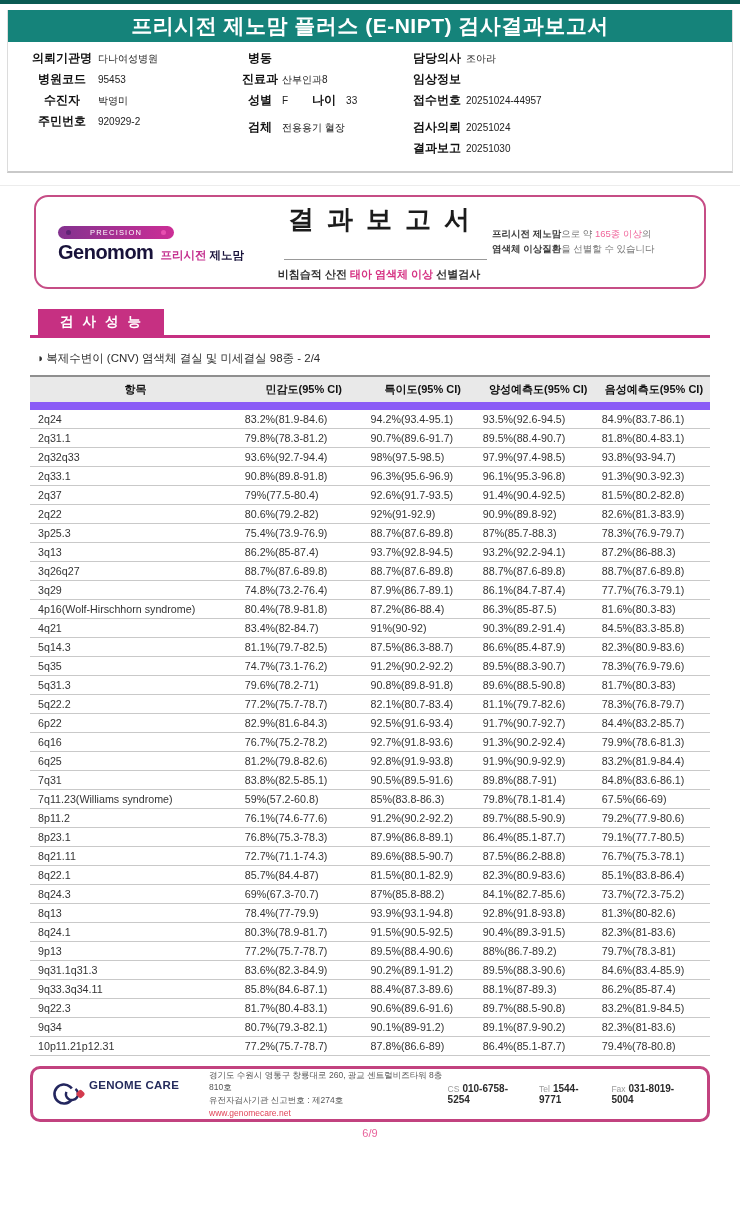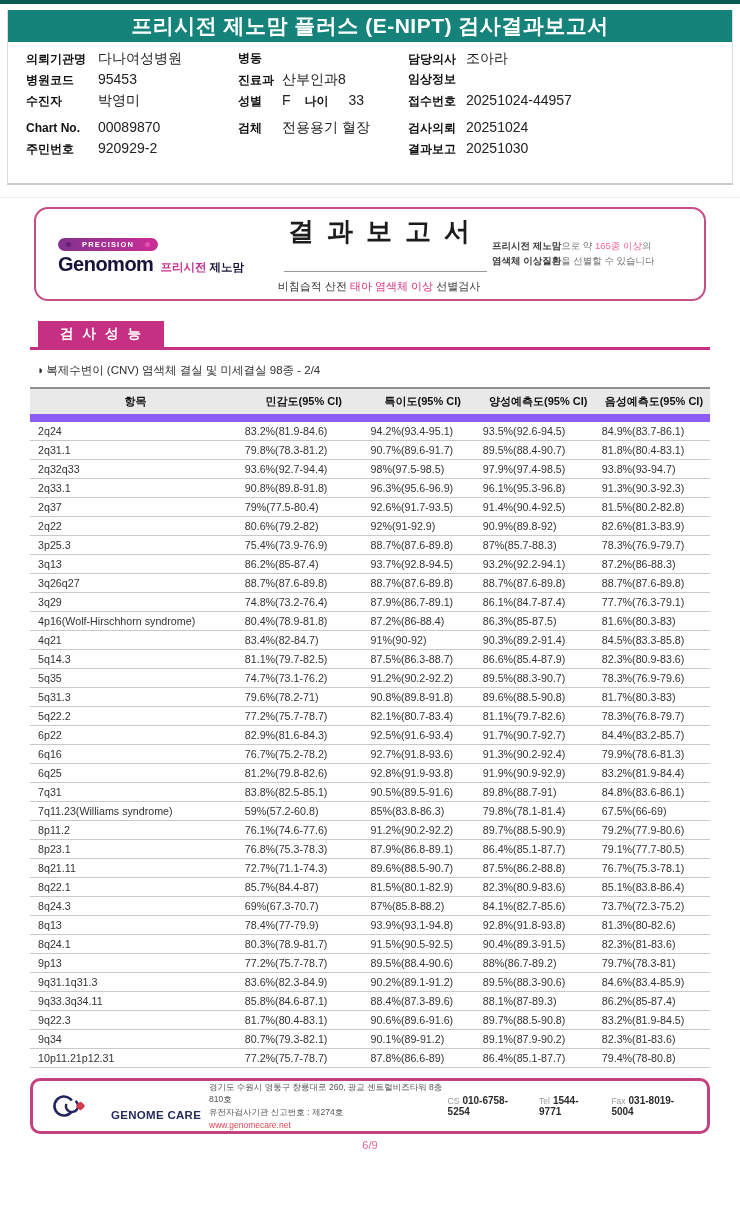--- a/index.html
+++ b/index.html
@@ -1,57 +1,57 @@
 <!DOCTYPE html>
 <html><head>
 <meta charset="utf-8">
 <style>
   * { margin:0; padding:0; box-sizing:border-box; }
   html,body { width:740px; background:#fff; font-family:"Liberation Sans","DejaVu Sans",sans-serif; }
   .page { width:740px; height:1208px; position:relative; background:#fff; overflow:hidden; }
 
   .top-strip { height:4px; background:#0A5A53; width:100%; }
 
-  .header-card { margin:6px 7px 12px; border:1px solid #DCDCDC; border-top:none; border-bottom:2px solid #C9C9C9; }
+  .header-card { margin:6px 7px 12px; border:1px solid #DCDCDC; border-top:none; border-bottom:2px solid #C9C9C9;text-align:center; }
   .banner { height:32px; background:#15837A; display:flex; align-items:center; justify-content:center; }
   .banner h1 { color:#fff; font-size:21px; font-weight:bold; letter-spacing:0.5px; }
 
-  .patient { display:flex; padding:8px 0 22px 18px; }
+  .patient { display:flex; padding:8px 0 10px 18px; }
   .p-col { display:flex; flex-direction:column; }
   .p-col1 { width:212px; }
   .p-col2 { width:170px; }
   .p-col3 { flex:1; }
   .info-row { display:flex; align-items:baseline; height:21px; }
   .info-row.gap { margin-top:6px; }
   .info-label { font-weight:bold; color:#111; font-size:12px; flex-shrink:0; }
   .p-col1 .info-label { width:72px; }
   .p-col2 .info-label { width:44px; }
   .p-col3 .info-label { width:58px; }
-  .info-value { font-size:14px; color:#222; }
+  .info-value { font-size:10px; color:#222; }
   .lbl2 { width:34px; margin-left:14px; }
 
   .sub-divider { height:1px; background:#ECECEC; margin:7px 0 0; }
 
   .result-box { margin:9px 34px 0; border:2px solid #C64D86; border-radius:14px; height:94px;
     display:flex; align-items:center; padding:0 16px 0 22px; }
   .logo-block { width:208px; }
-  .precision-badge { display:inline-flex; align-items:center; gap:11px; background:linear-gradient(90deg,#83328F,#CC2E96);
-    border-radius:8px; padding:2px 8px; color:#fff; font-size:7.5px; font-weight:bold; letter-spacing:1.2px; }
+  .precision-badge { display:inline-flex; align-items:center; gap:19px; background:linear-gradient(90deg,#83328F,#CC2E96);
+    border-radius:8px; padding:2px 8px; color:#fff; font-size:7.5px; font-weight:normal; letter-spacing:1.2px; }
   .badge-dot { width:5px; height:5px; border-radius:50%; display:inline-block; }
   .dot-l { background:#5E2374; }
   .dot-r { background:#E84FB0; }
   .brand-line { margin-top:2px; display:flex; align-items:baseline; gap:7px; }
   .brand { font-size:20px; font-weight:800; color:#18123A; letter-spacing:-0.5px; }
   .brand-kr { font-size:11.5px; font-weight:bold; }
   .brand-kr .accent { color:#C4308F; }
   .brand-kr .plain { color:#18123A; }
   .center-block { flex:1; text-align:center; }
   .report-title { font-size:26px; font-weight:800; color:#1c1c1c; letter-spacing:13px; display:inline-block;
     border-bottom:1px solid #999; padding:0 4px 22px; margin-left:13px; }
-  .report-sub { margin-top:7px; font-size:11px; color:#333; font-weight:normal; }
+  .report-sub { margin-top:7px; font-size:11px; color:#333; font-weight:bold; }
   .report-sub .accent { color:#D63384; }
   .note-block { width:196px; font-size:9.5px; color:#777; line-height:1.55; text-align:left; }
   .note-block b { color:#3a3a3a; }
   .note-block .accent { color:#F0649A; }
 
   .section-hdr { margin:20px 30px 0; border-bottom:3px solid #C63082; }
   .section-label { display:inline-block; background:#C63082; color:#fff; font-size:13.5px; font-weight:bold;
     letter-spacing:9px; padding:4px 14px 4px 22px; margin-left:8px; }
   .subtitle { margin:13px 36px 9px; font-size:11.5px; color:#2e2e2e; }
 
@@ -59,21 +59,21 @@
   table.perf col.c0 { width:31%; } table.perf col.c1 { width:18.5%; }
   table.perf col.c2 { width:16.5%; } table.perf col.c3 { width:17.5%; } table.perf col.c4 { width:16.5%; }
   table.perf th { background:#E9E9E9; border-top:2px solid #8F8F8F; border-bottom:8px solid #8b5cf6;
     font-size:11px; font-weight:bold; color:#111; padding:5px 2px; text-align:center; }
   table.perf td { border-bottom:1px solid #C9C9C9; font-size:10.7px; color:#333;
     padding:3px 2px 3px 4px; white-space:nowrap; overflow:hidden; }
   table.perf td:first-child { padding-left:8px; }
 
   .footer-box { margin:10px 30px 0; border:3px solid #C2427F; border-radius:10px; height:56px;
     display:flex; align-items:center; padding:0 18px; }
-  .gc-logo { display:flex; align-items:flex-end; gap:22px; width:158px; flex-shrink:0; }
+  .gc-logo { display:flex; align-items:flex-start; gap:0; width:158px; flex-shrink:0; }
   .gc-name { font-size:11.5px; font-weight:bold; color:#252B5C; letter-spacing:0.3px; }
   .addr-block { font-size:8.5px; color:#555; line-height:1.5; }
   .addr-block a { color:#E04558; text-decoration:none;text-align:center; }
   .contacts { margin-left:auto; display:flex; gap:16px; align-items:baseline; }
   .contact { font-size:8.5px; color:#9a9a9a; }
   .contact b { font-size:10px; color:#2b2b2b; margin-left:3px; }
 
   .page-num { text-align:center; color:#E8639B; font-size:11px; margin-top:5px; }
 </style>
 </head>
@@ -94,24 +94,20 @@
           <span class="info-label">의뢰기관명</span>
           <span class="info-value">다나여성병원</span>
         </div>
         <div class="info-row">
           <span class="info-label">병원코드</span>
           <span class="info-value">95453</span>
         </div>
         <div class="info-row">
           <span class="info-label">수진자</span>
           <span class="info-value">박영미</span>
-        </div>
-        <div class="info-row gap">
-          <span class="info-label">Chart No.</span>
-          <span class="info-value">00089870</span>
         </div>
         <div class="info-row">
           <span class="info-label">주민번호</span>
           <span class="info-value">920929-2</span>
         </div>
       </div>
 
       <div class="p-col p-col2">
         <div class="info-row">
           <span class="info-label">병동</span>

